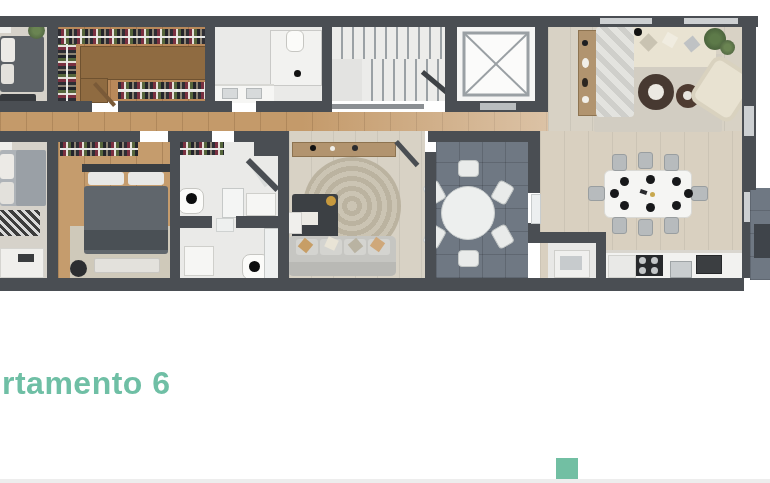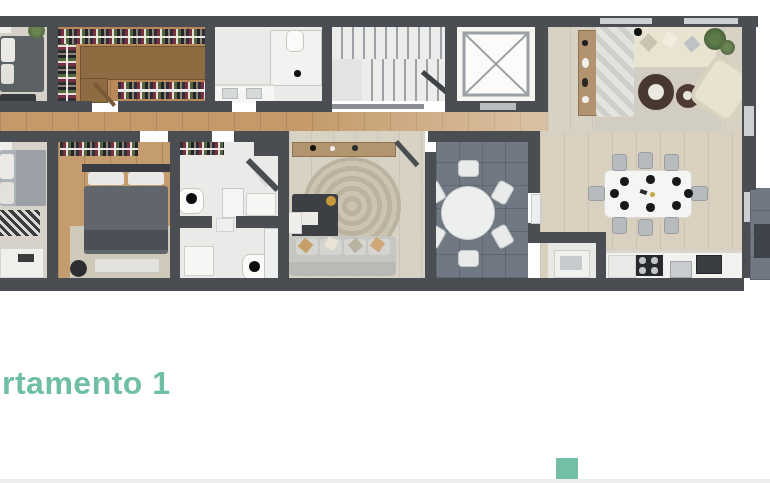--- a/index.html
+++ b/index.html
@@ -231,15 +231,15 @@
   <div style="left:398px;top:140px;width:32px;height:5px;background:#4a4e53;transform:rotate(48deg);transform-origin:left top;"></div>
   <div style="left:531px;top:194px;width:8px;height:28px;background:#eceff0;border:1px solid #c8cccd;"></div>
 
   <div class="win" style="left:600px;top:18px;width:52px;height:6px;"></div>
   <div class="win" style="left:684px;top:18px;width:54px;height:6px;"></div>
   <div class="win" style="left:744px;top:106px;width:10px;height:30px;"></div>
   <div class="win" style="left:744px;top:192px;width:6px;height:30px;"></div>
   <div style="left:480px;top:103px;width:36px;height:7px;background:#b9bdbf;"></div>
 </div>
 
-<h1 id="title" style="color: rgb(111, 191, 165);">rtamento 1</h1>
+<h1 id="title" style="color: rgb(111, 191, 165);">rtamento 6</h1>
 <div id="accent-square" style="background: rgb(114, 191, 163);"></div>
 <div id="bottom-strip"></div>
 
 </body></html>

